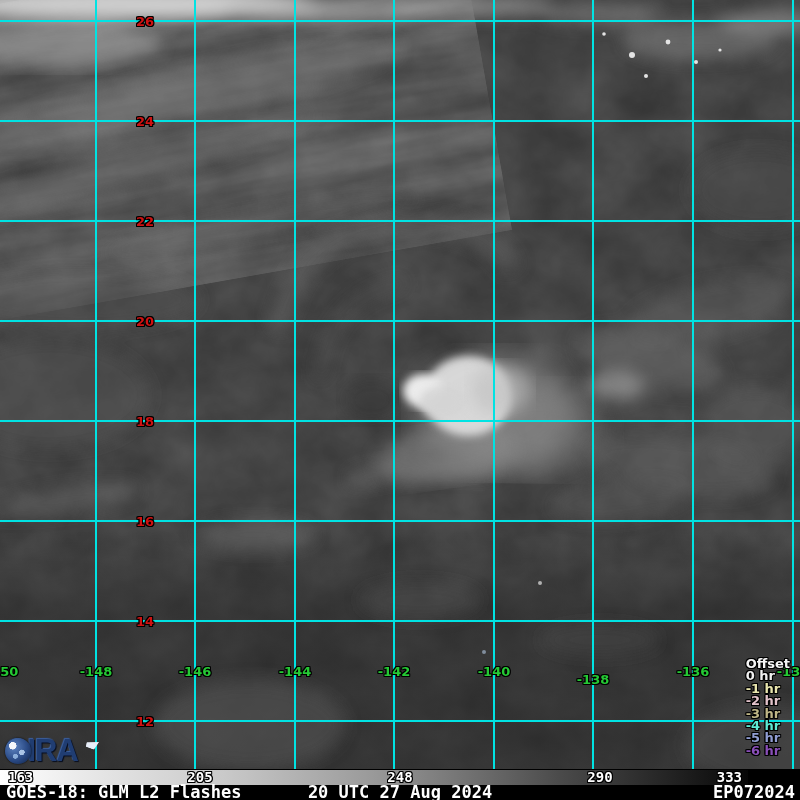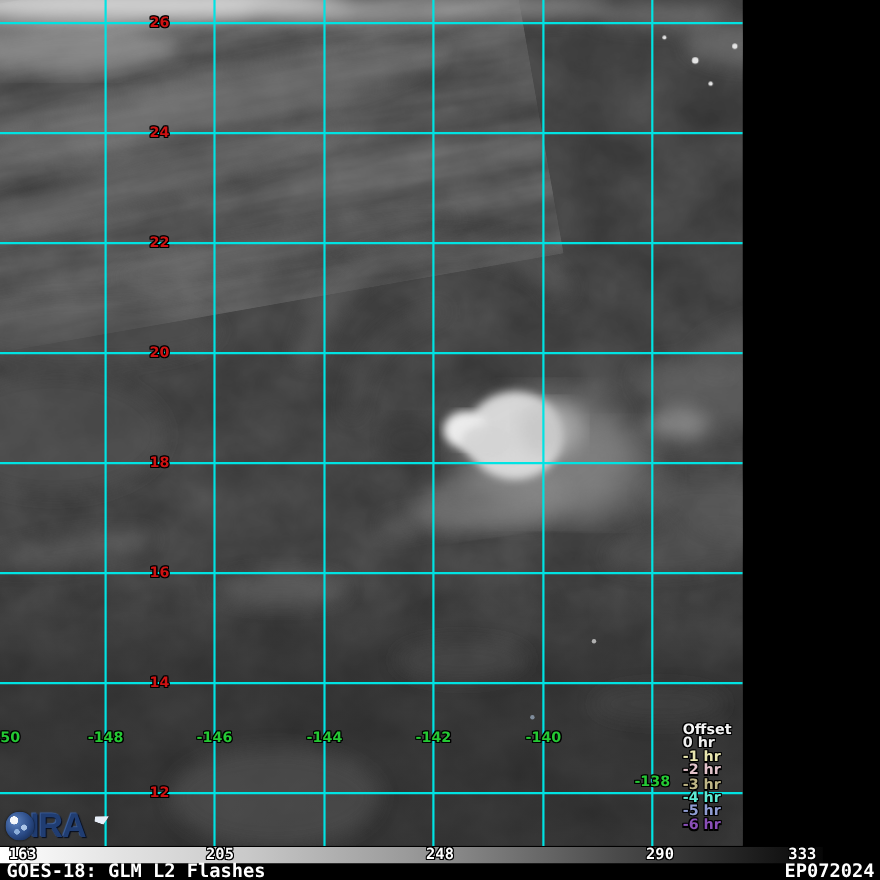--- a/index.html
+++ b/index.html
@@ -1,19 +1,19 @@
 <!DOCTYPE html>
 <html><head>
 <meta charset="utf-8">
 <style>
   html,body{margin:0;padding:0;background:#000;}
   #stage{position:relative;width:800px;height:800px;overflow:hidden;background:#000;
          font-family:"DejaVu Sans",sans-serif;}
   
-  .map{position:absolute;left:0;top:0;width:675px;height:769px;overflow:hidden;background:#3e3e3e;}
+  .map{position:absolute;left:0;top:0;width:800px;height:769px;overflow:hidden;background:#3e3e3e;}
   .map svg.sat{position:absolute;left:0;top:0;display:block;}
   .maplbl{position:absolute;transform:translate(-50%,-50%);
           font-weight:bold;font-size:13px;line-height:13px;white-space:nowrap;
           text-shadow:-1px -1px 0 #000,0 -1px 0 #000,1px -1px 0 #000,-1px 0 0 #000,
                        1px 0 0 #000,-1px 1px 0 #000,0 1px 0 #000,1px 1px 0 #000;}
   
   .legend{position:absolute;right:10px;top:658px;z-index:5;
           font-weight:bold;font-size:13px;line-height:12.4px;white-space:nowrap;
           text-shadow:-1px -1px 0 #000,0 -1px 0 #000,1px -1px 0 #000,-1px 0 0 #000,
                        1px 0 0 #000,-1px 1px 0 #000,0 1px 0 #000,1px 1px 0 #000;}
@@ -191,21 +191,21 @@
       <span class="maplbl" style="left:145px;top:721px">12</span>
     </div>
 
     <div style="color: rgb(37, 201, 52);">
       <span class="maplbl" style="left:2px;top:671px">-150</span>
       <span class="maplbl" style="left:96px;top:671px">-148</span>
       <span class="maplbl" style="left:195px;top:671px">-146</span>
       <span class="maplbl" style="left:295px;top:671px">-144</span>
       <span class="maplbl" style="left:394px;top:671px">-142</span>
       <span class="maplbl" style="left:494px;top:671px">-140</span>
-      <span class="maplbl" style="left:593px;top:711px">-138</span>
+      <span class="maplbl" style="left:593px;top:679px">-138</span>
       <span class="maplbl" style="left:693px;top:671px">-136</span>
       <span class="maplbl" style="left:793px;top:671px">-134</span>
     </div>
 
     <div class="legend">
       <div class="title">Offset</div>
       <div style="color: rgb(240, 240, 240);">0 hr</div>
       <div style="color: rgb(233, 230, 174);">-1 hr</div>
       <div style="color: rgb(227, 195, 203);">-2 hr</div>
       <div style="color: rgb(191, 182, 134);">-3 hr</div>
@@ -224,16 +224,17 @@
   <div class="colorbar">
     <span class="cb-tick" style="left:8px">163</span>
     <span class="cb-tick cb-mid" style="left:200px">205</span>
     <span class="cb-tick cb-mid" style="left:400px">248</span>
     <span class="cb-tick cb-mid" style="left:600px">290</span>
     <span class="cb-tick" style="right:6px">333</span>
   </div>
 
   <div class="status">
     <span class="s-left">GOES-18: GLM L2 Flashes</span>
+    <span class="s-center">20 UTC 27 Aug 2024</span>
     <span class="s-right">EP072024</span>
   </div>
 
 </div>
 
 </body></html>

